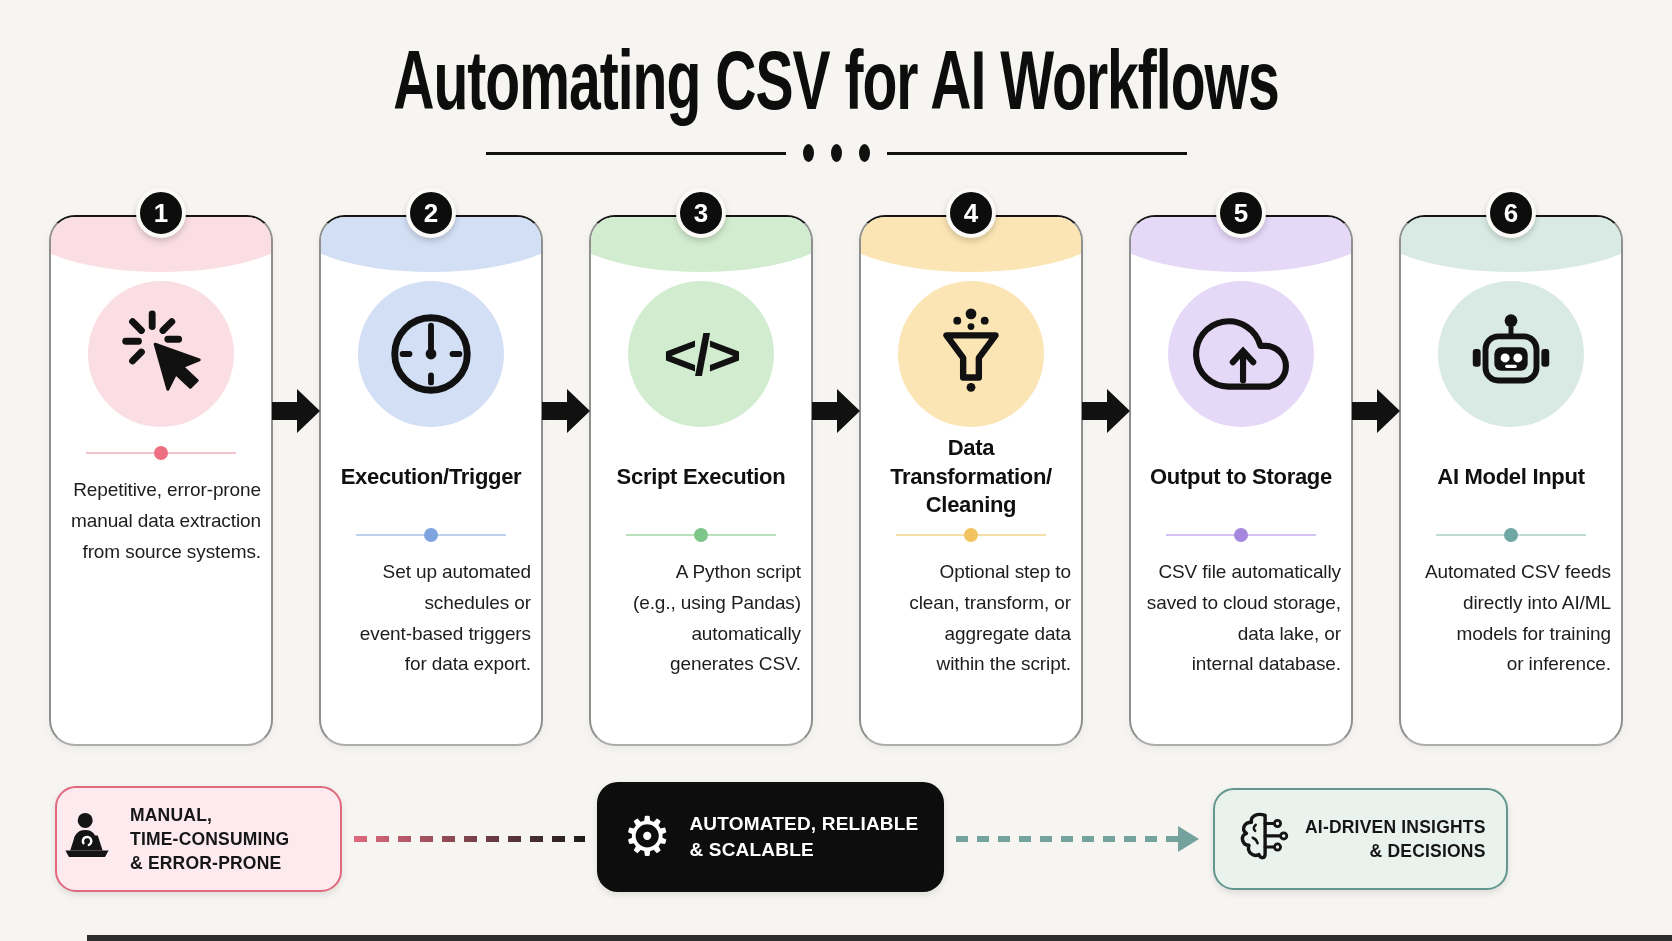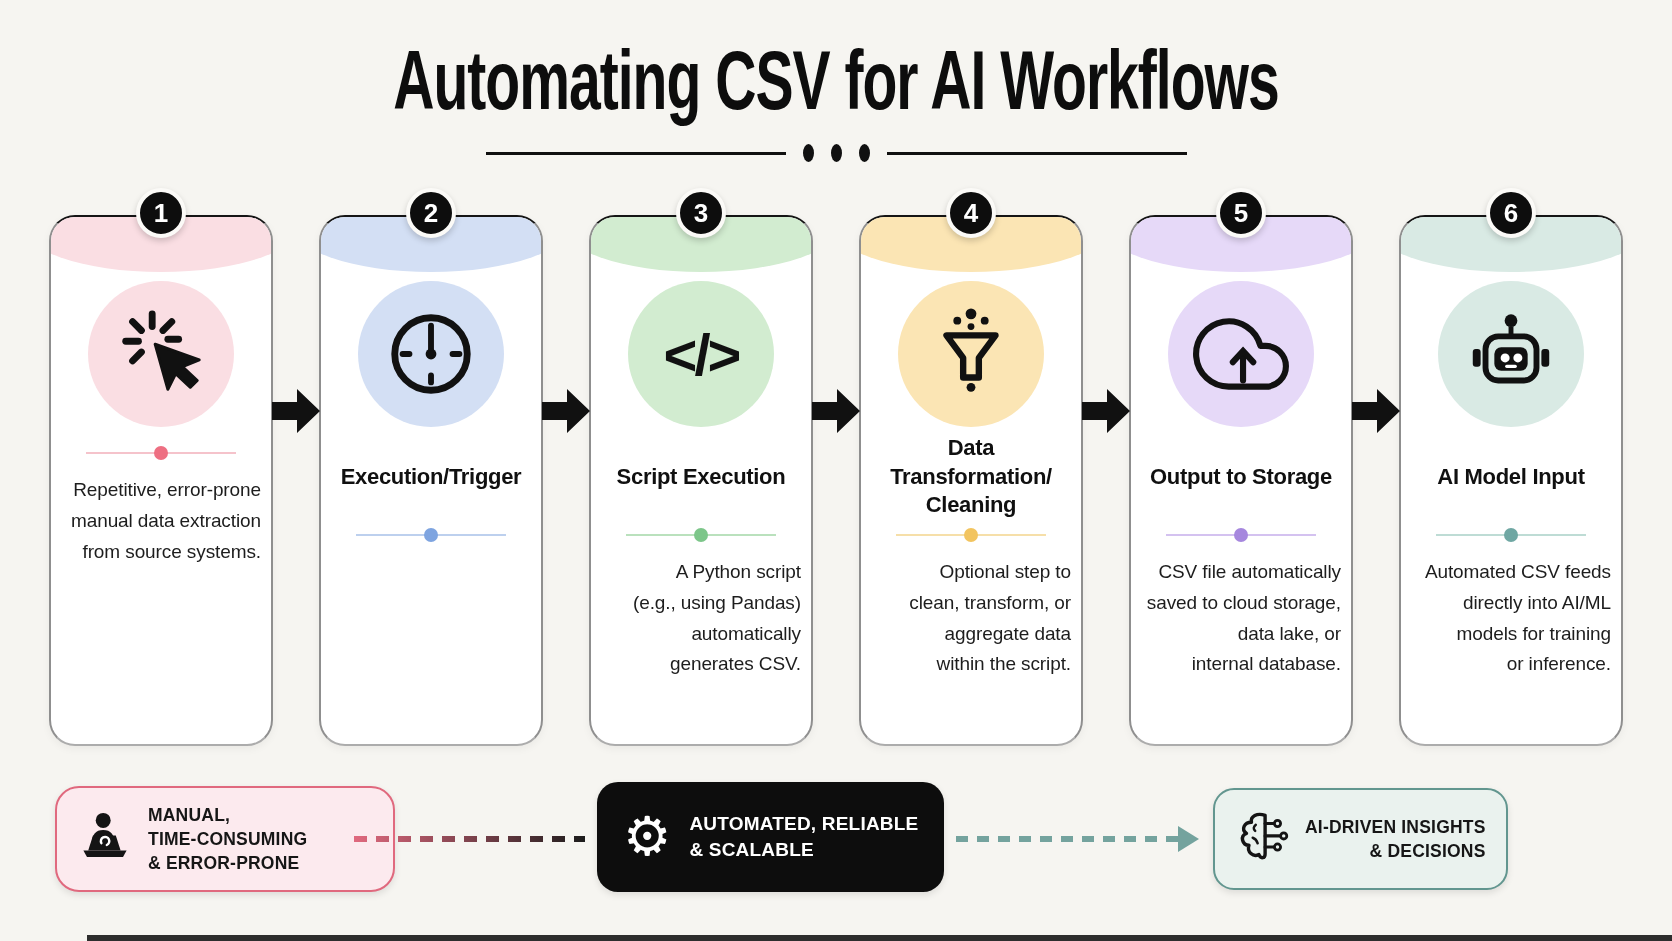--- a/index.html
+++ b/index.html
@@ -69,21 +69,21 @@
 
   
   .outcome {
     position:absolute; display:flex; align-items:center;
     background:var(--bg); border:2.5px solid var(--bd); color:var(--fg);
     border-radius:21px; box-shadow:0 3px 7px rgba(0,0,0,.10);
   }
   .outcome .o-icon { flex:none; display:flex; align-items:center; justify-content:center; }
   .outcome .o-label { font-weight:700; letter-spacing:.2px; line-height:1.38; white-space:pre-line; }
 
-  .outcome-manual   { left:55px;  top:786px; width:340px; height:106px; padding-left:18px; gap:13px;border-radius:24px; }
+  .outcome-manual   { left:55px;  top:786px; width:287px; height:106px; gap:13px; }
   .outcome-manual .o-icon svg { width:60px; height:60px; }
   .outcome-manual .o-label { font-size:17.5px; }
 
   .outcome-automated { left:597px; top:782px; width:347px; height:110px; padding-left:26px; gap:18px; border:none; }
   .outcome-automated .o-icon { font-family:"DejaVu Sans", sans-serif; font-size:54px; line-height:1; color:#fff; }
   .outcome-automated .o-label { font-size:19px; }
 
   .outcome-insights { left:1213px; top:788px; width:295px; height:102px; padding-left:16px; gap:12px;text-align:right; }
   .outcome-insights .o-icon svg { width:62px; height:62px; }
   .outcome-insights .o-label { font-size:17.5px; }
@@ -175,20 +175,24 @@
           <line x1="72" y1="50" x2="79" y2="50"></line>
         </g>
         <circle cx="50" cy="50" r="5.5" fill="#111"></circle>
       </svg>
     </div>
     <h3>Execution/Trigger</h3>
     <div class="step-divider">
         <div class="line"></div>
         <div class="dot"></div>
       </div>
+    <p>Set up automated
+schedules or
+event-based triggers
+for data export.</p>
   </div>
 
   <div class="flow-arrow">
     <svg viewBox="0 0 48 52">
         <polygon points="0,17 25,17 25,4 48,26 25,48 25,35 0,35" fill="#111"></polygon>
       </svg>
   </div>
 
   <div class="card" style="--soft: #d2ecd0; --accent: #7cc689; --line: #bae1bd;">
     <div class="arc-clip">

